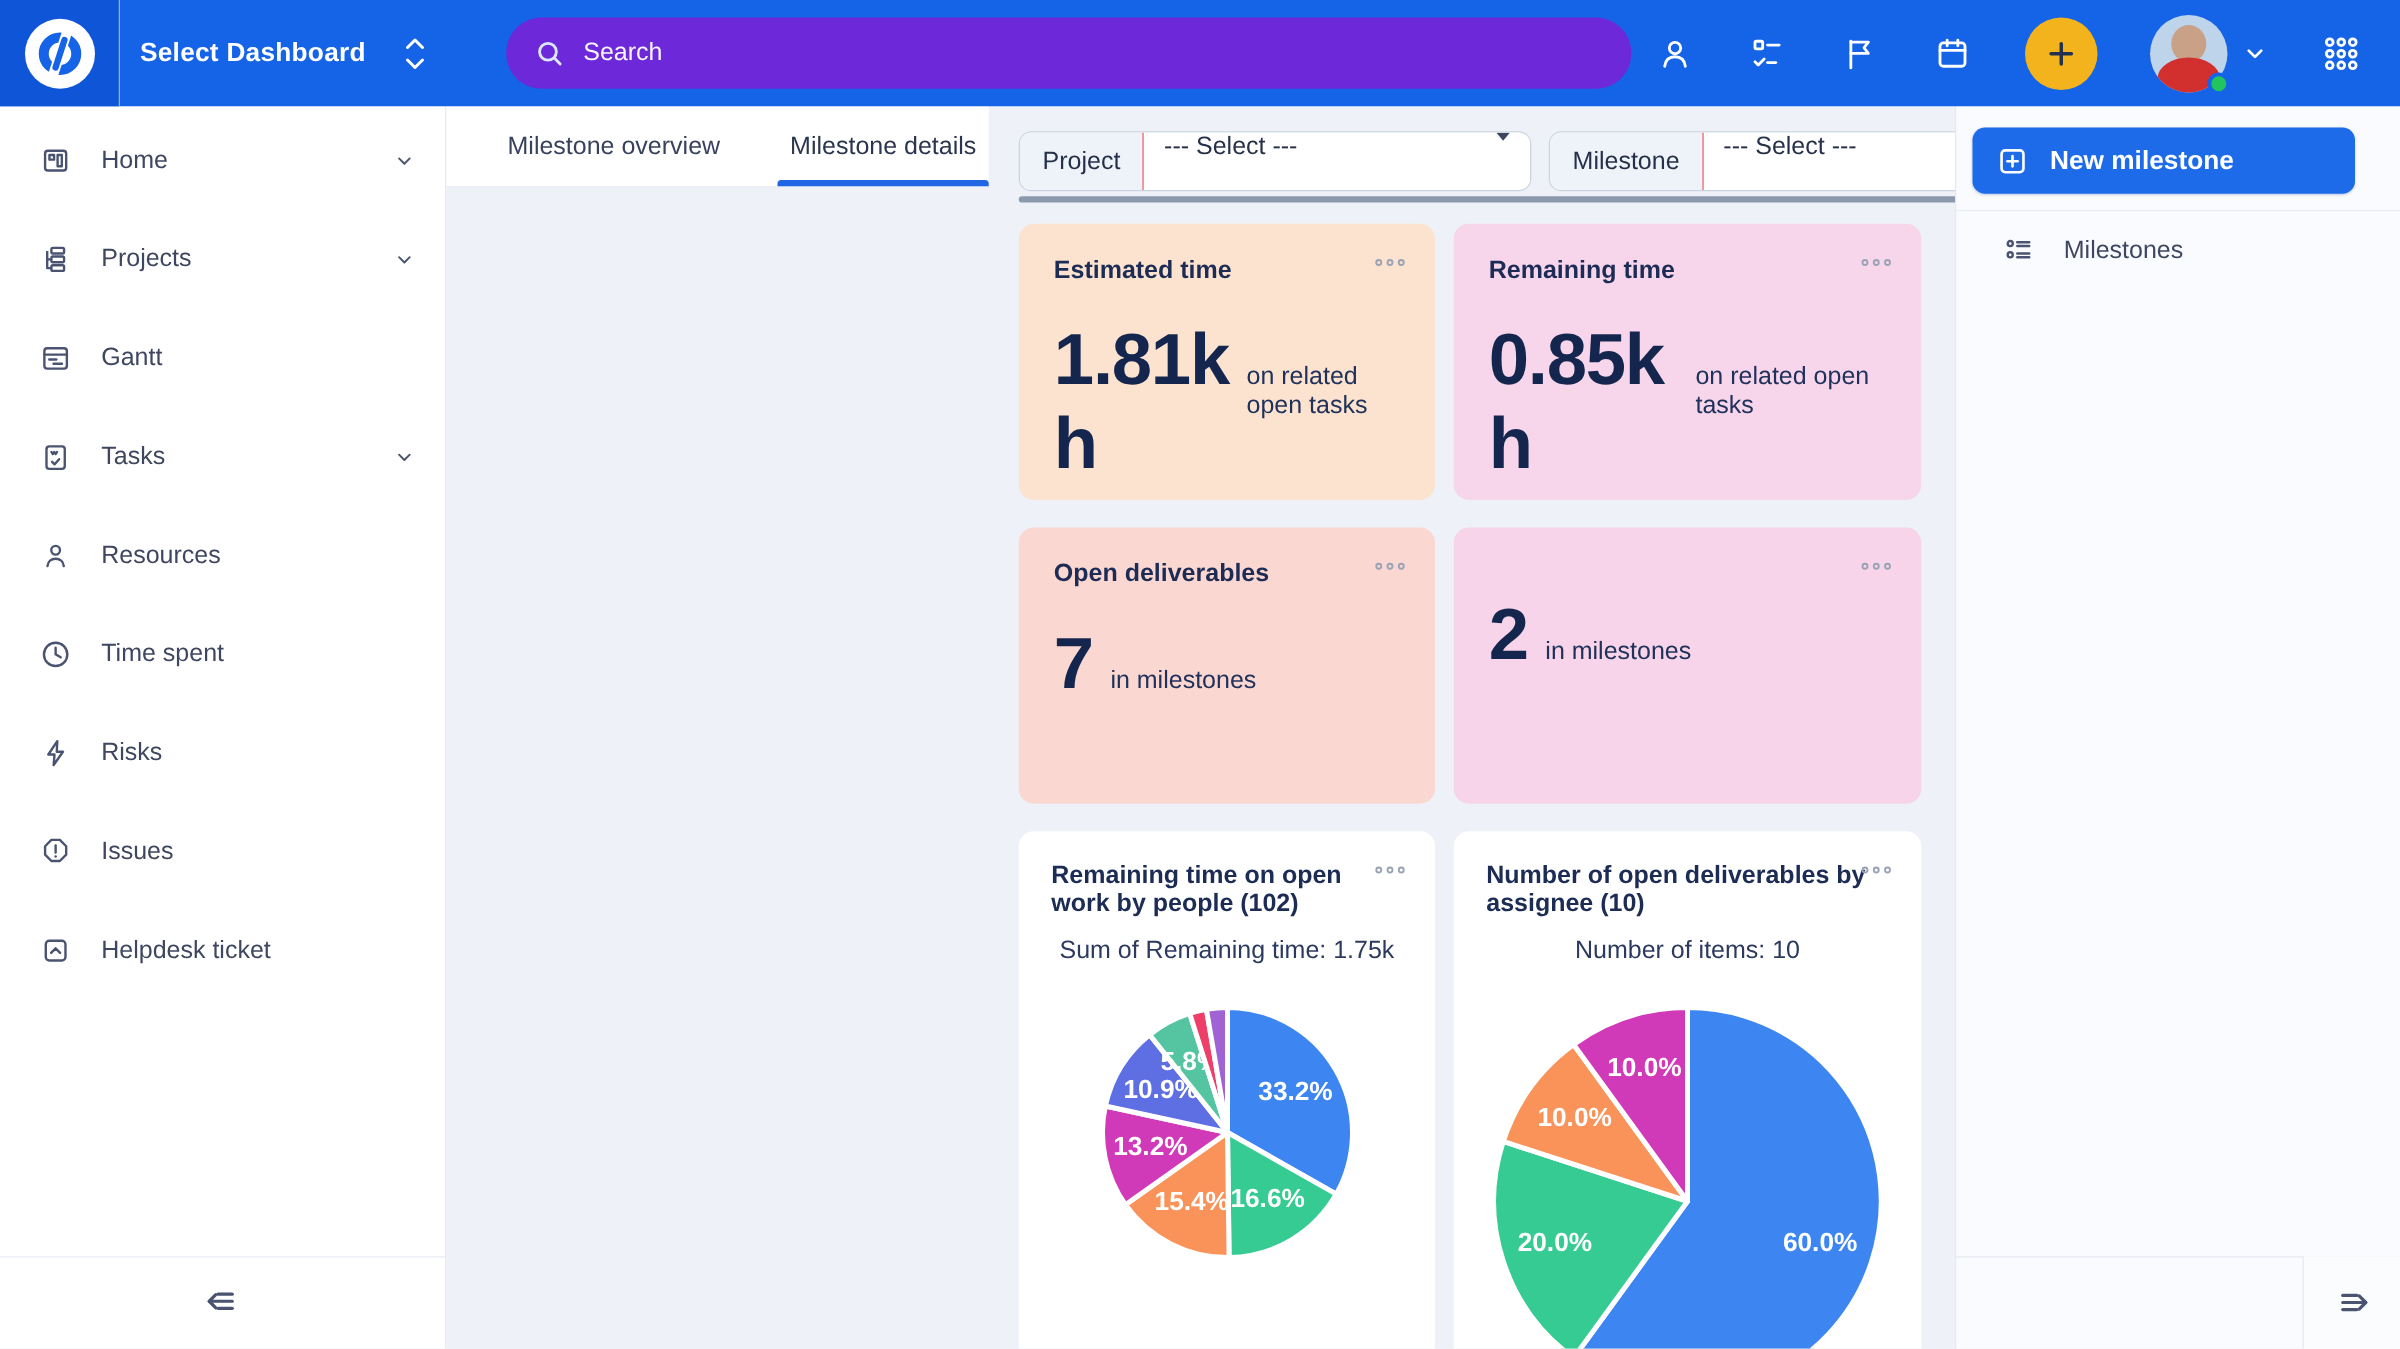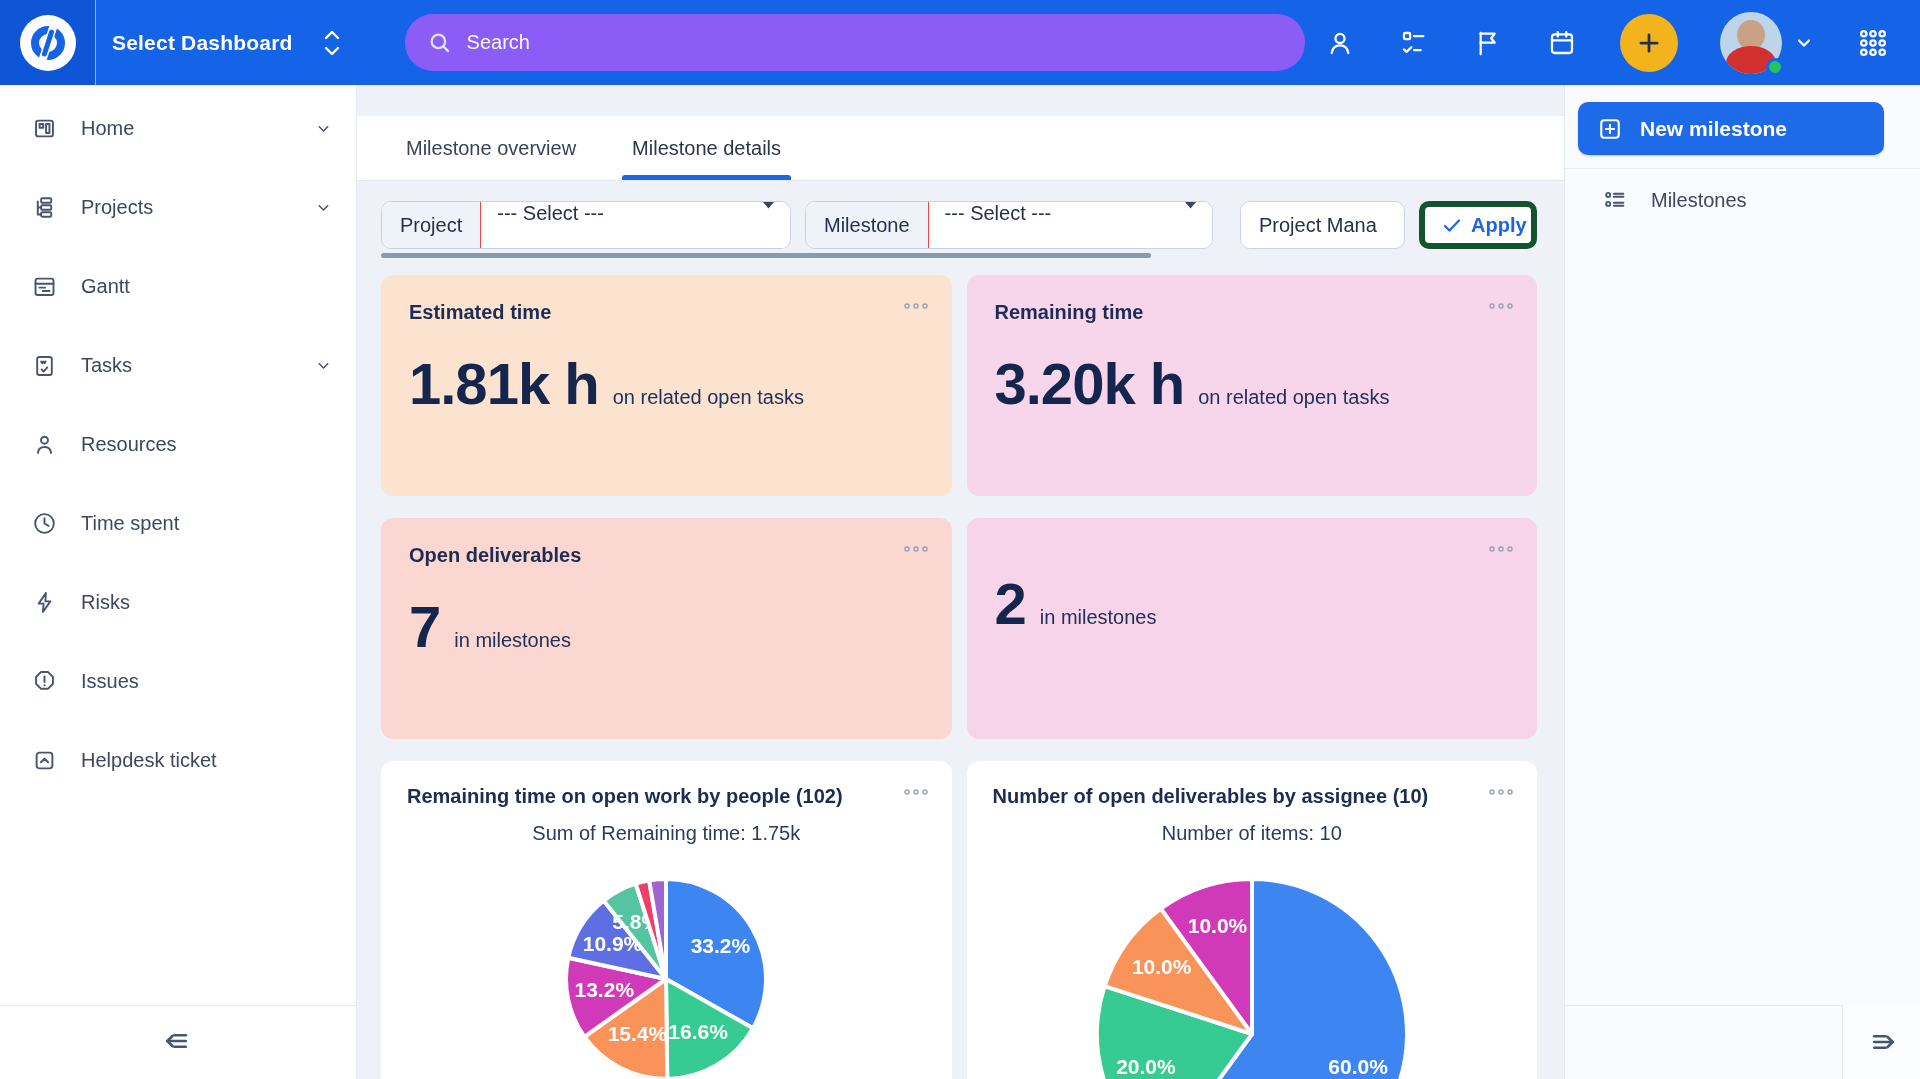--- a/index.html
+++ b/index.html
@@ -5,21 +5,21 @@
   * { margin:0; padding:0; box-sizing:border-box; }
   html,body { width:1920px; height:1079px; overflow:hidden;
     font-family:"Liberation Sans","DejaVu Sans",sans-serif; background:#eef2f8; }
 
   
   .topbar { height:85px; background:#1563e6; display:flex; align-items:center; position:relative; z-index:10; }
   .logo-box { width:96px; height:85px; background:#0e55d8; display:flex; align-items:center; justify-content:center; cursor:pointer; border-right:1px solid rgba(255,255,255,.55); }
   .logo-circle { width:56px; height:56px; border-radius:50%; background:#ffffff; display:flex; align-items:center; justify-content:center; overflow:hidden; }
   .dash-select { display:flex; align-items:center; gap:26px; background:none; border:none; cursor:pointer; margin-left:16px; }
   .dash-select span { color:#ffffff; font-size:21px; font-weight:700; letter-spacing:.2px; }
-  .search { margin-left:60px; width:900px; height:57px; border-radius:28px; background:#8b5cf6; display:flex; align-items:center; padding:0 22px; }
+  .search { margin-left:60px; width:900px; height:57px; border-radius:28px; background:#6d28d9; display:flex; align-items:center; padding:0 22px; }
   .search input { flex:1; background:transparent; border:none; outline:none; color:#ffffff; font-size:20px; margin-left:14px; font-family:inherit; }
   .search input::placeholder { color:rgba(255,255,255,.96); }
   .top-actions { margin-left:auto; display:flex; align-items:center; gap:42px; padding-right:30px; }
   .tb-icon { background:none; border:none; cursor:pointer; display:flex; align-items:center; }
   .plus-btn { width:58px; height:58px; border-radius:50%; background:#f2b31c; border:none; cursor:pointer; display:flex; align-items:center; justify-content:center; }
   .avatar-group { display:flex; align-items:center; gap:12px; }
   .avatar { width:62px; height:62px; border-radius:50%; background:#bdd4ea; position:relative; cursor:pointer; overflow:visible; border:none; }
   .avatar .photo { position:absolute; inset:0; border-radius:50%; overflow:hidden; }
   .avatar .head { position:absolute; left:17px; top:8px; width:28px; height:30px; border-radius:50%; background:#c9a187; }
   .avatar .body { position:absolute; left:6px; top:34px; width:50px; height:34px; border-radius:50% 50% 0 0; background:#d22f2f; }
@@ -30,21 +30,21 @@
 
   
   .sidebar { width:357px; background:#ffffff; border-right:1px solid #e7ebf2; display:flex; flex-direction:column; padding-top:4px; position:relative; }
   .side-item { height:79px; display:flex; align-items:center; padding:0 24px 0 31px; gap:23px; cursor:pointer; color:#4a5370; background:none; border:none; text-align:left; }
   .side-item .lbl { font-size:20px; color:#3f4760; flex:1; font-family:inherit; }
   .side-item svg.mi { flex:0 0 auto; }
   .side-footer { position:absolute; bottom:0; left:0; right:0; height:74px; border-top:1px solid #e7ebf2; display:flex; align-items:center; justify-content:center; }
   .collapse-btn { background:none; border:none; cursor:pointer; color:#4a5370; }
 
   
-  .main { flex:1; display:flex; flex-direction:column; min-width:0;margin-top:31px; }
+  .main { flex:1; display:flex; flex-direction:row; min-width:0; }
   .tabbar { height:65px; background:#ffffff; display:flex; align-items:flex-end; padding-left:39px; gap:36px; border-bottom:1px solid #e3e8ef; }
   .tab { position:relative; height:100%; display:flex; align-items:center; padding:0 10px; font-size:20px; color:#39425c; background:none; border:none; cursor:pointer; font-family:inherit; }
   .tab.active { font-weight:500; color:#2c3550; }
   .tab.active::after { content:""; position:absolute; left:0; right:0; bottom:0; height:5px; background:#2066e4; border-radius:3px 3px 0 0; }
 
   .content { flex:1; background:#eef2f8; padding:20px 27px 0 24px; overflow:hidden; }
 
   
   .filter-row { display:flex; align-items:center; gap:14px; }
   .fgroup { height:48px; background:#ffffff; border:1px solid #c9d3e0; border-radius:10px; display:flex; align-items:stretch; overflow:hidden; flex:0 0 auto; }
@@ -344,21 +344,21 @@
         <section class="kpi" style="background: rgb(247, 214, 236);">
           <h3>Remaining time</h3>
           <button class="dots">
             <svg width="28" height="10" viewBox="0 0 28 10" fill="none" stroke="#9aa3b5" stroke-width="1.5">
                 <circle cx="5" cy="5" r="2"></circle>
                 <circle cx="14" cy="5" r="2"></circle>
                 <circle cx="23" cy="5" r="2"></circle>
               </svg>
           </button>
           <div class="valrow">
-            <span class="val">3.20k h</span>
+            <span class="val">0.85k h</span>
             <span class="cap">on related open tasks</span>
           </div>
         </section>
 
         <section class="kpi" style="background: rgb(251, 215, 210);">
           <h3>Open deliverables</h3>
           <button class="dots">
             <svg width="28" height="10" viewBox="0 0 28 10" fill="none" stroke="#9aa3b5" stroke-width="1.5">
                 <circle cx="5" cy="5" r="2"></circle>
                 <circle cx="14" cy="5" r="2"></circle>

